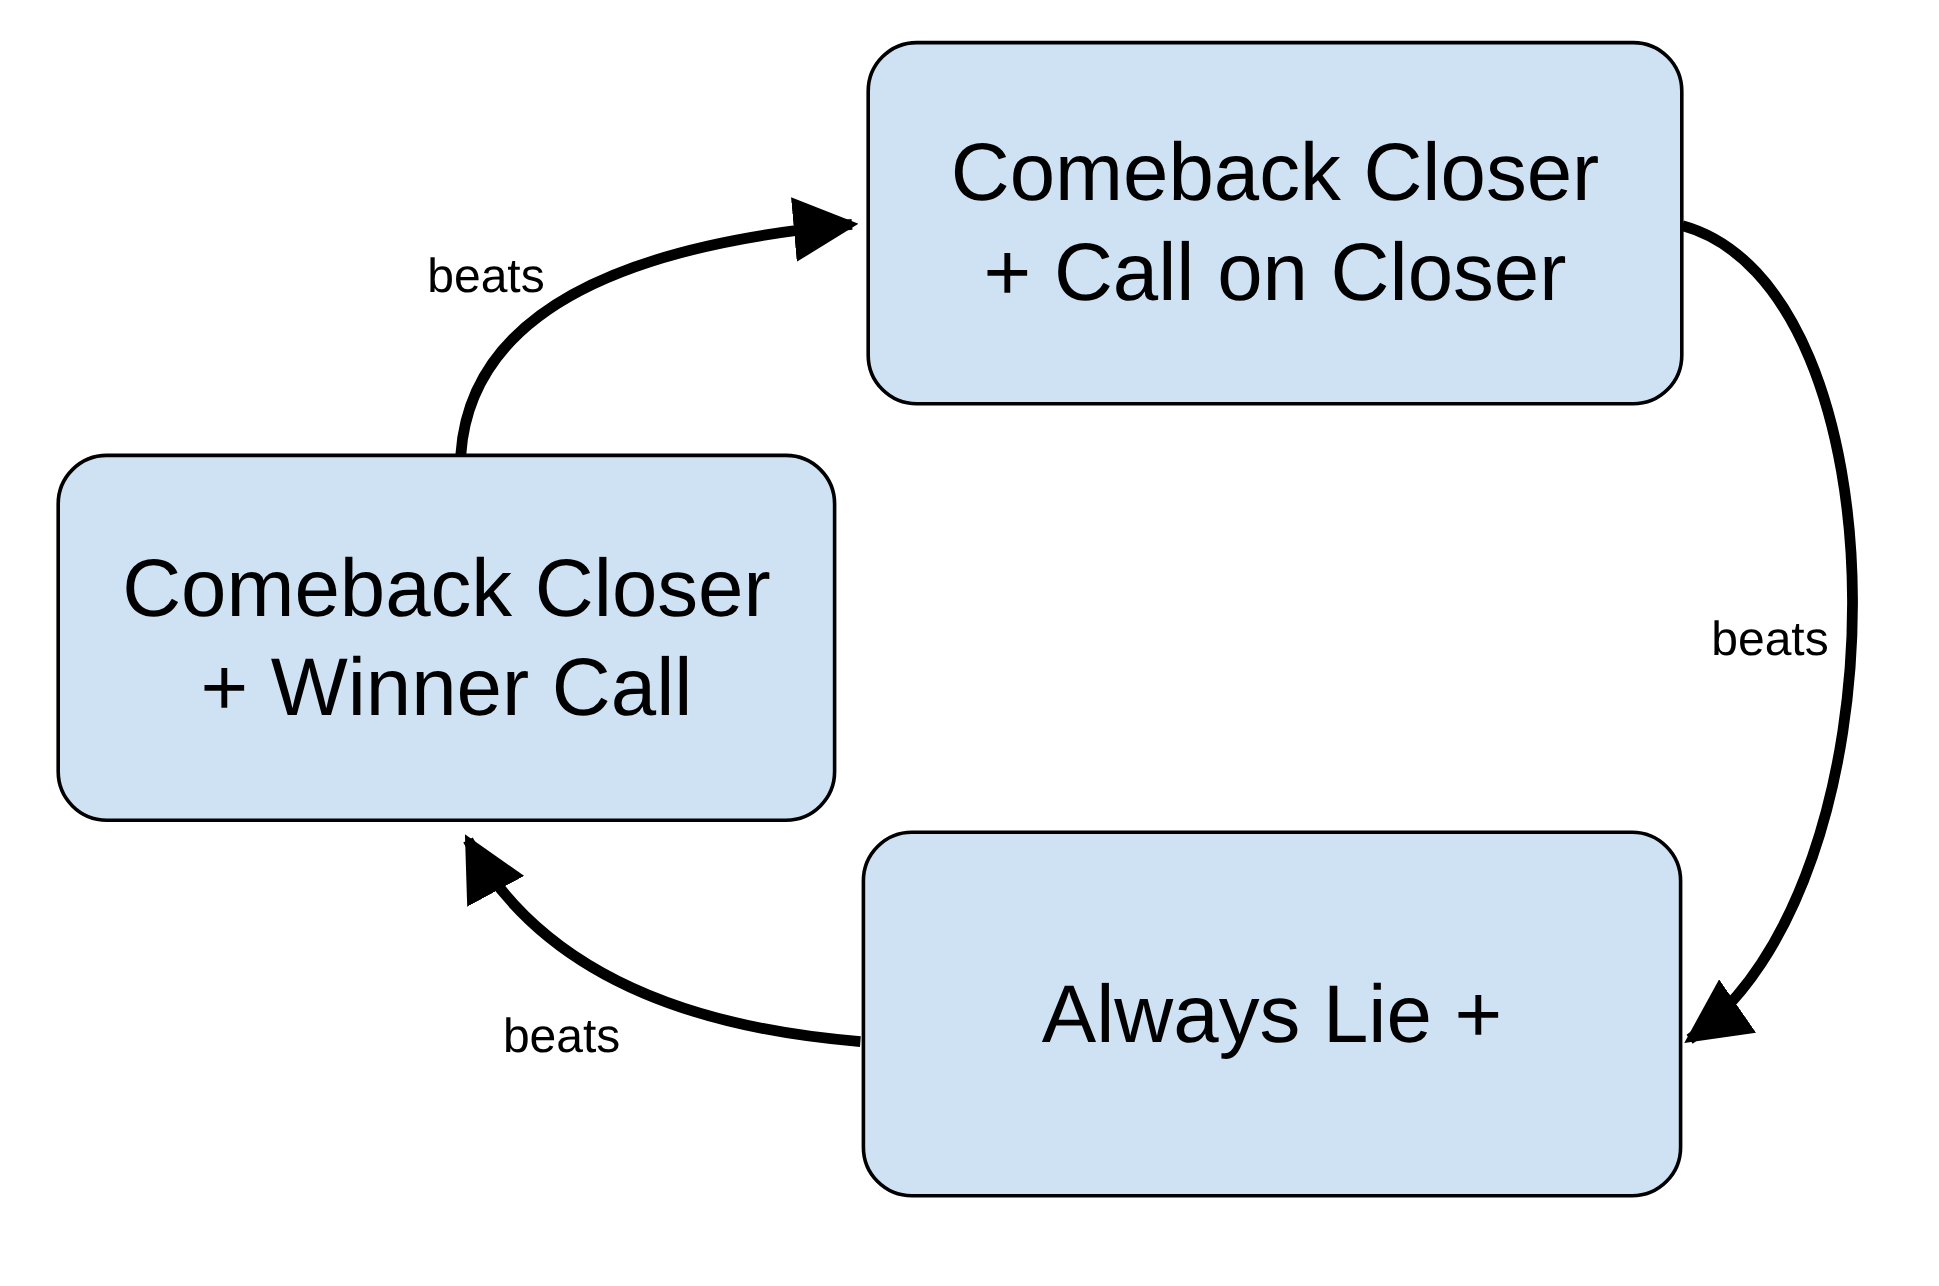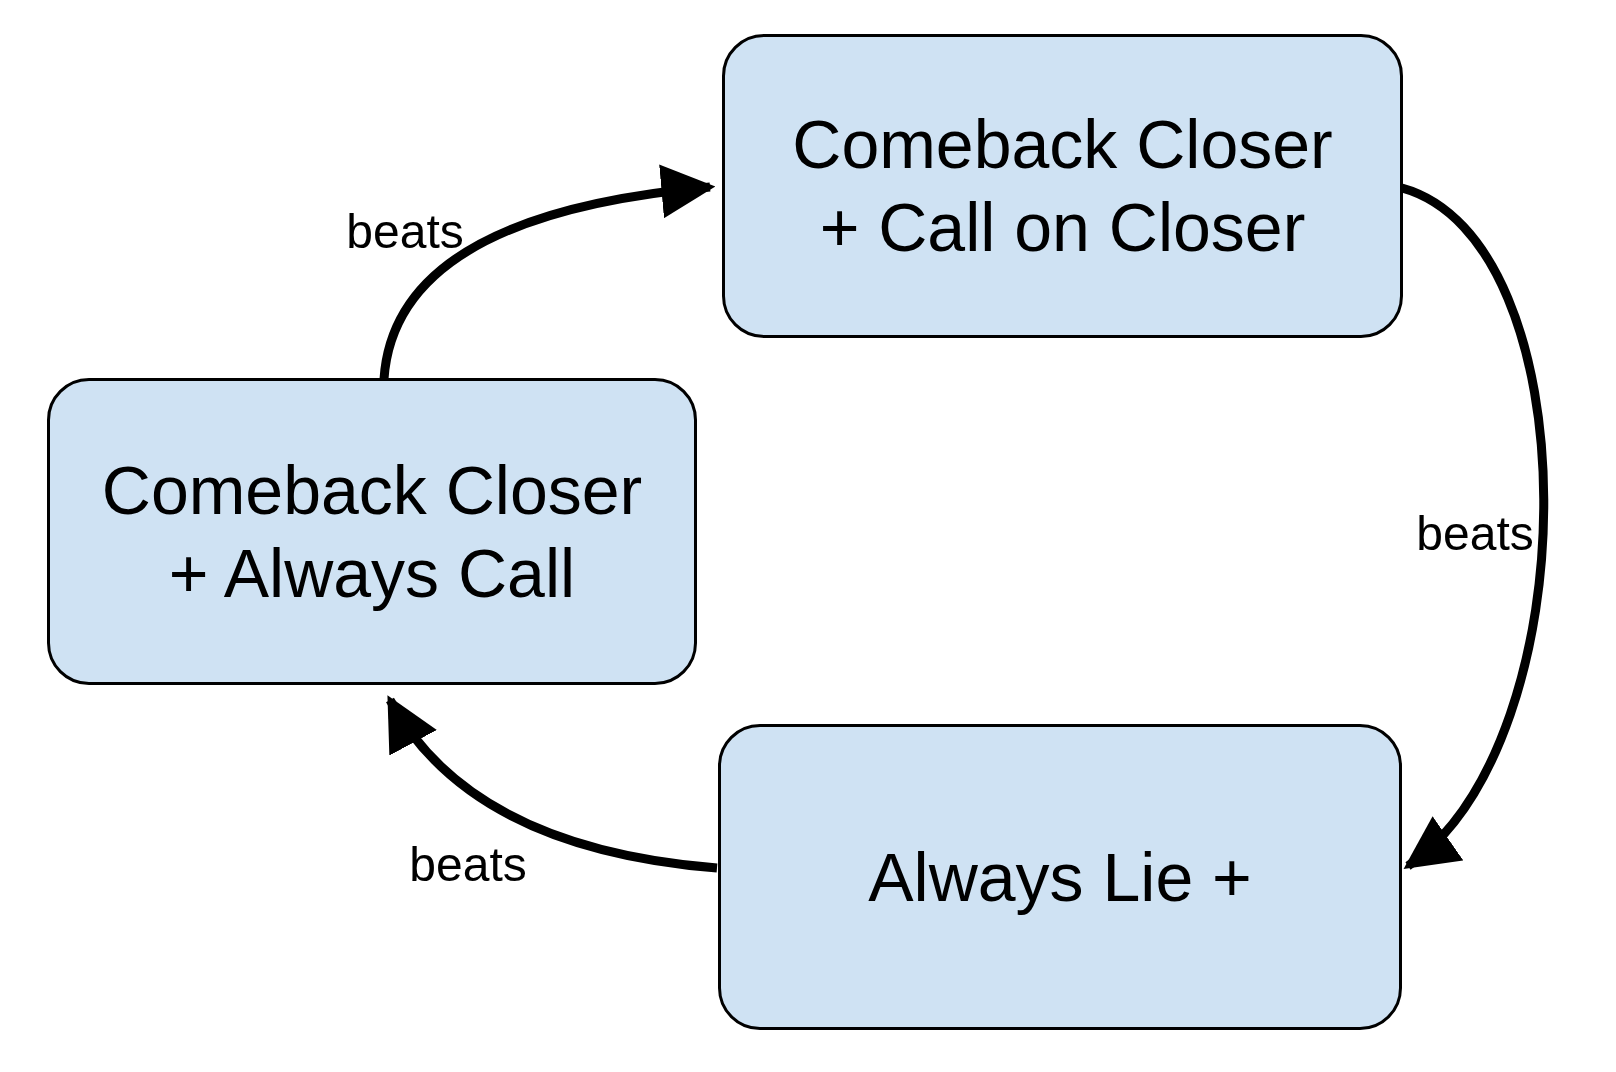--- a/index.html
+++ b/index.html
@@ -40,25 +40,25 @@
     flex-direction: column;
     justify-content: center;
     align-items: center;
     text-align: center;
     font-size: 68px;
     line-height: 1.22;
     color: var(--text, #000000);
   }
   .node-top    { left: 722px; top: 34px;  width: 681px; height: 304px; }
   .node-left   { left: 47px;  top: 378px; width: 650px; height: 307px; }
-  .node-bottom { left: 718px; top: 724px; width: 684px; height: 306px; gap: 24px; }
+  .node-bottom { left: 718px; top: 692px; width: 684px; height: 306px; gap: 24px; }
   .edge-label {
     position: absolute;
     transform: translate(-50%, -50%);
-    font-size: 48px;
+    font-size: 40px;
     color: var(--label-text, #000000);
     white-space: nowrap;
   }
   .edge-label-1 { left: 405px;  top: 231px; }
   .edge-label-2 { left: 1475px; top: 533px; }
   .edge-label-3 { left: 468px;  top: 864px; }
 </style>
 </head>
 <body>
 
@@ -75,21 +75,21 @@
     <path class="edge" d="M 717 868 Q 470 848 390 700" marker-end="url(#ah)"></path>
   </svg>
 
   <div class="node node-top">
     <div class="node-line">Comeback Closer</div>
     <div class="node-line">+ Call on Closer</div>
   </div>
 
   <div class="node node-left">
     <div class="node-line">Comeback Closer</div>
-    <div class="node-line">+ Always Call</div>
+    <div class="node-line">+ Winner Call</div>
   </div>
 
   <div class="node node-bottom">
     <div class="node-line">Always Lie +</div>
   </div>
 
   <div class="edge-label edge-label-1">beats</div>
   <div class="edge-label edge-label-2">beats</div>
   <div class="edge-label edge-label-3">beats</div>
 

